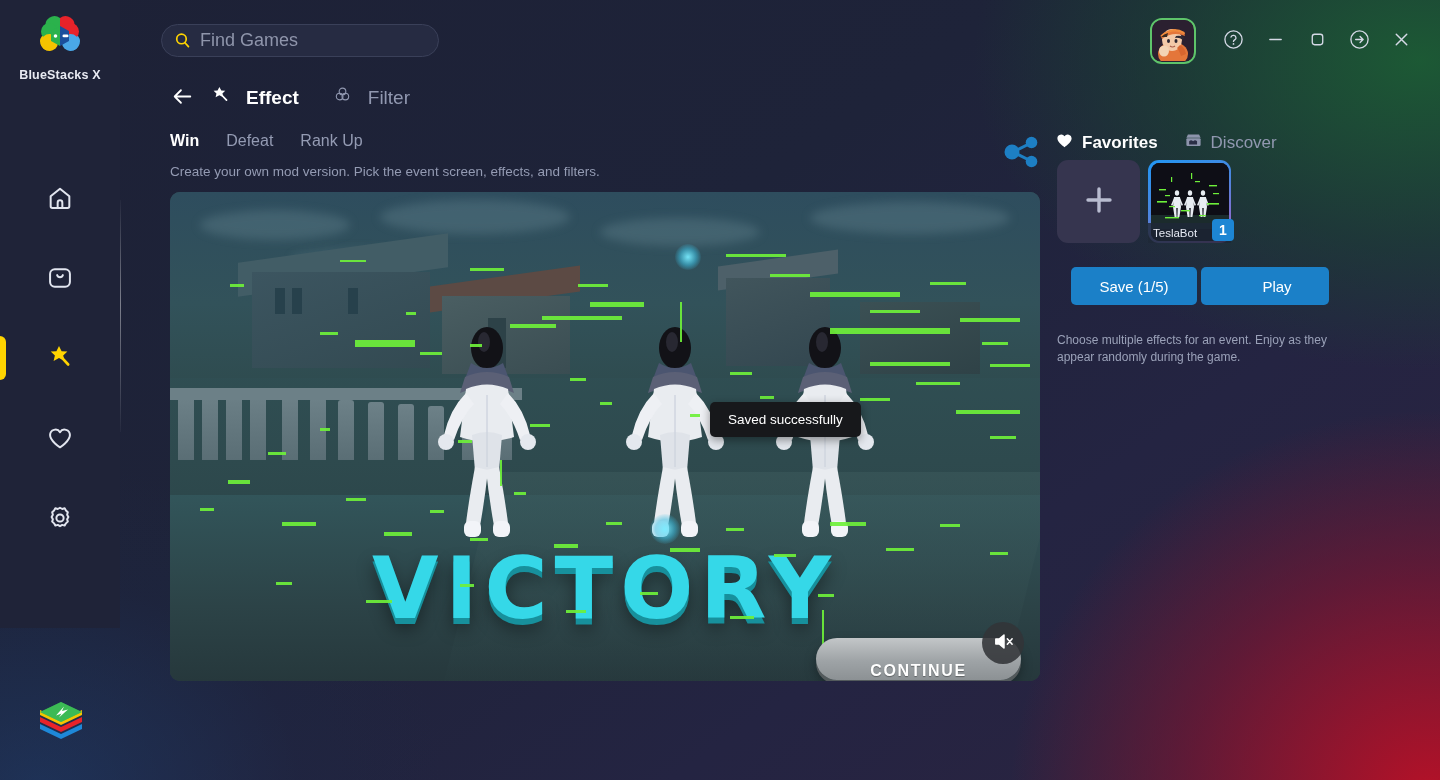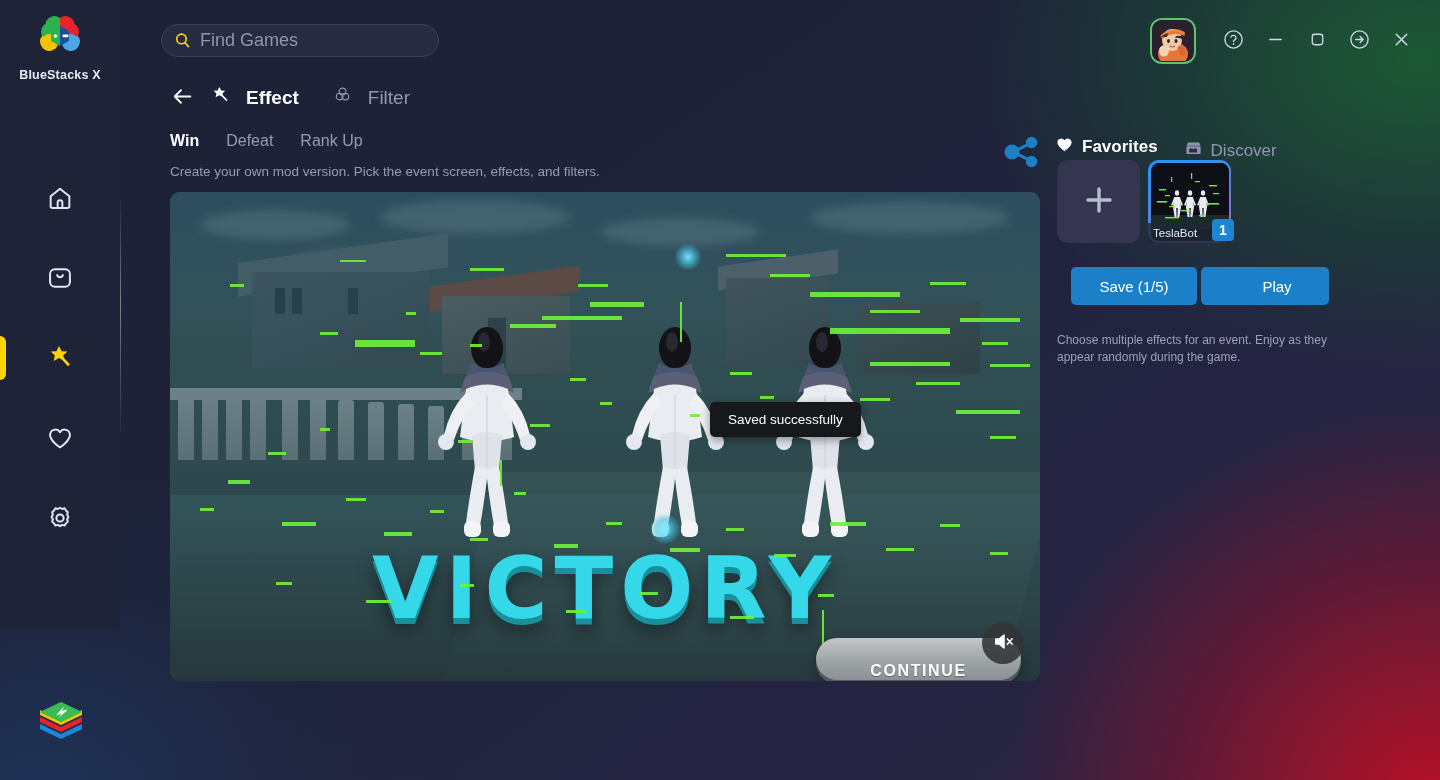--- a/index.html
+++ b/index.html
@@ -223,21 +223,21 @@
   }
   .panel-tabs {
     position: absolute; left: 1055px; top: 131px;
     display: flex; align-items: center; gap: 26px;
   }
   .ptab {
     display: flex; align-items: center; gap: 8px;
     font-size: 17px; cursor: pointer;
   }
   .ptab.active { color: #ffffff; font-weight: bold; }
-  .ptab.inactive { color: #9198b0; margin-top: 8px; }
+  .ptab.inactive { color: #9198b0; }
   .cards-row {
     position: absolute; left: 1057px; top: 160px;
     display: flex; gap: 8px;
   }
   .add-card {
     width: 83px; height: 83px;
     border-radius: 11px;
     background: #36354f;
     display: flex; align-items: center; justify-content: center;
     cursor: pointer;

